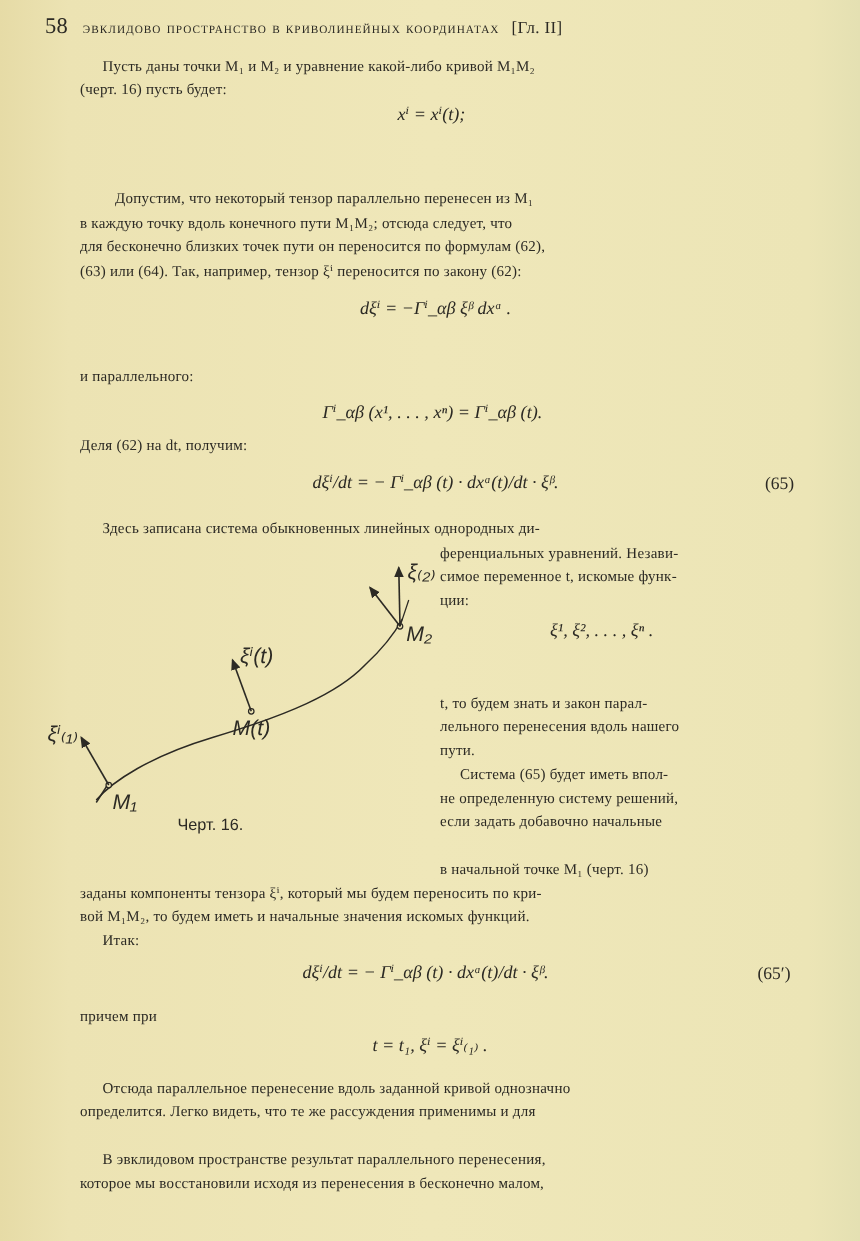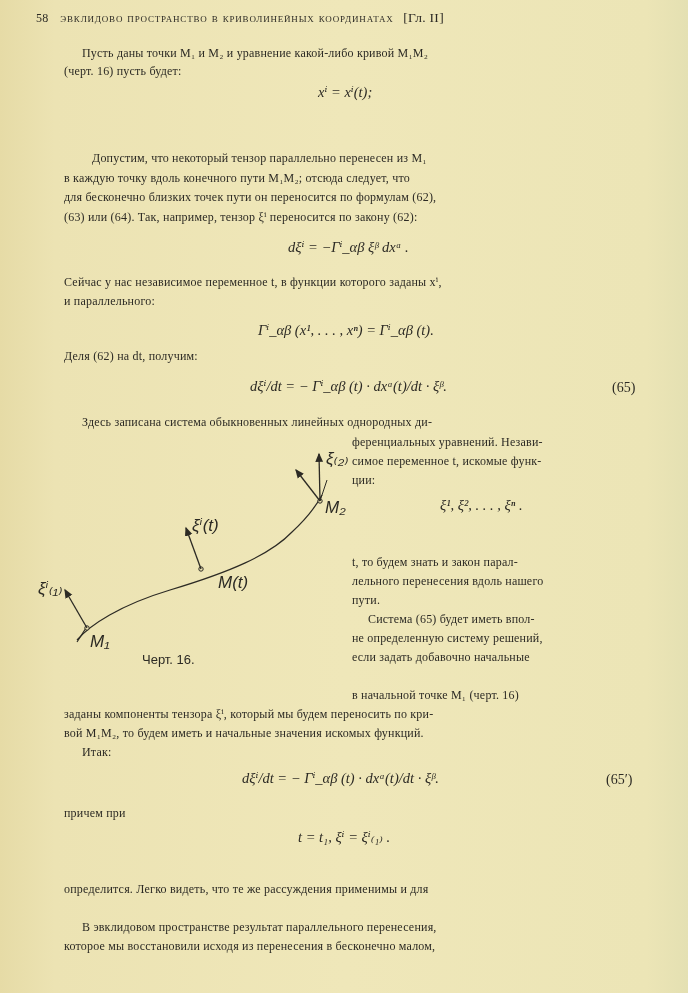--- a/index.html
+++ b/index.html
@@ -7,21 +7,21 @@
     width: 688px; height: 993px; overflow: hidden;
     background: linear-gradient(90deg, #e6dba6 0%, #ece3b3 8%, #efe7b9 50%, #ece5b6 94%, #e4e0b2 100%);
     font-family: "Liberation Serif", "DejaVu Serif", serif;
     color: #2c2a24;
     position: relative;
   }
   .page { position: absolute; left: 0; top: 0; width: 688px; height: 993px; }
   .abs { position: absolute; white-space: nowrap; }
   .line { font-size: 12px; letter-spacing: 0.2px; }
   .hdr { left: 36px; top: 10px; font-size: 13.5px; letter-spacing: 0.3px; }
-  .hdr .pn { font-size: 12px; margin-right: 8px; }
+  .hdr .pn { font-size: 18px; margin-right: 8px; }
   .hdr .ttl { font-variant: small-caps; text-transform: lowercase; letter-spacing: 0.8px; }
   .eq { font-size: 14.5px; font-style: italic; }
   .eqnum { font-size: 14px; }
   .fig-caption { font-size: 13px; font-family: "Liberation Sans", "DejaVu Sans", sans-serif; }
   .fig-label { font-family: "Liberation Sans", "DejaVu Sans", sans-serif; font-style: italic; font-size: 17px; }
 </style>
 </head>
 <body>
 
 <div class="page">
@@ -37,21 +37,20 @@
   <div class="abs eq" style="left:318px; top:84px;">xⁱ = xⁱ(t);</div>
 
 
   <div class="abs line" style="left:92px; top:151px;">Допустим, что некоторый тензор параллельно перенесен из M₁</div>
   <div class="abs line" style="left:64px; top:171px;">в каждую точку вдоль конечного пути M₁M₂; отсюда следует, что</div>
   <div class="abs line" style="left:64px; top:190px;">для бесконечно близких точек пути он переносится по формулам (62),</div>
   <div class="abs line" style="left:64px; top:210px;">(63) или (64). Так, например, тензор ξⁱ переносится по закону (62):</div>
 
   <div class="abs eq" style="left:288px; top:239px;">dξⁱ = −Γⁱ_αβ ξᵝ dxᵅ .</div>
 
-  <div class="abs line" style="left:64px; top:275px;">Сейчас у нас независимое переменное t, в функции которого заданы xⁱ,</div>
   <div class="abs line" style="left:64px; top:294px;">и параллельного:</div>
   <div class="abs eq" style="left:258px; top:322px;">Γⁱ_αβ (x¹, . . . , xⁿ) = Γⁱ_αβ (t).</div>
 
   <div class="abs line" style="left:64px; top:349px;">Деля (62) на dt, получим:</div>
   <div class="abs eq" style="left:250px; top:378px;">dξⁱ/dt = − Γⁱ_αβ (t) · dxᵅ(t)/dt · ξᵝ.</div>
   <div class="abs eqnum" style="left:612px; top:380px;">(65)</div>
 
   <div class="abs line" style="left:82px; top:415px;">Здесь записана система обыкновенных линейных однородных ди-</div>
   <div class="abs line" style="left:352px; top:435px;">ференциальных уравнений. Незави-</div>
   <div class="abs line" style="left:352px; top:454px;">симое переменное t, искомые функ-</div>
@@ -69,20 +68,21 @@
   <div class="abs line" style="left:64px; top:707px;">заданы компоненты тензора ξⁱ, который мы будем переносить по кри-</div>
   <div class="abs line" style="left:64px; top:726px;">вой M₁M₂, то будем иметь и начальные значения искомых функций.</div>
   <div class="abs line" style="left:82px; top:745px;">Итак:</div>
 
   <div class="abs eq" style="left:242px; top:770px;">dξⁱ/dt = − Γⁱ_αβ (t) · dxᵅ(t)/dt · ξᵝ.</div>
   <div class="abs eqnum" style="left:606px; top:772px;">(65′)</div>
 
   <div class="abs line" style="left:64px; top:806px;">причем при</div>
   <div class="abs eq" style="left:298px; top:829px;">t = t₁, ξⁱ = ξⁱ₍₁₎ .</div>
 
+  <div class="abs line" style="left:82px; top:863px;">Отсюда параллельное перенесение вдоль заданной кривой однозначно</div>
   <div class="abs line" style="left:64px; top:882px;">определится. Легко видеть, что те же рассуждения применимы и для</div>
 
   <div class="abs line" style="left:82px; top:920px;">В эвклидовом пространстве результат параллельного перенесения,</div>
   <div class="abs line" style="left:64px; top:939px;">которое мы восстановили исходя из перенесения в бесконечно малом,</div>
 
   <div class="abs" style="left:30px; top:440px; width:310px; height:240px;">
     <svg width="310" height="240" viewBox="0 0 310 240">
       <defs>
         <marker id="arr" markerWidth="8" markerHeight="8" refX="6" refY="4" orient="auto">
           <path d="M0,1 L7,4 L0,7 Z" fill="#2c2a24"></path>
@@ -97,21 +97,21 @@
       <circle cx="171" cy="129" r="2.2" fill="#ece3b3" stroke="#2c2a24" stroke-width="1"></circle>
       <circle cx="290" cy="61" r="2.2" fill="#ece3b3" stroke="#2c2a24" stroke-width="1"></circle>
 
       <line x1="57" y1="188" x2="35" y2="150" stroke="#2c2a24" stroke-width="1.3" marker-end="url(#arr)"></line>
       <line x1="171" y1="129" x2="156" y2="88" stroke="#2c2a24" stroke-width="1.3" marker-end="url(#arr)"></line>
       <line x1="290" y1="61" x2="266" y2="30" stroke="#2c2a24" stroke-width="1.3" marker-end="url(#arr)"></line>
       <line x1="290" y1="61" x2="289" y2="14" stroke="#2c2a24" stroke-width="1.3" marker-end="url(#arr)"></line>
       <line x1="290" y1="61" x2="297" y2="40" stroke="#2c2a24" stroke-width="1"></line>
     </svg>
     <span class="abs fig-label" style="left:60px; top:192px;">M₁</span>
-    <span class="abs fig-label" style="left:188px; top:133px;">M(t)</span>
+    <span class="abs fig-label" style="left:156px; top:133px;">M(t)</span>
     <span class="abs fig-label" style="left:295px; top:58px;">M₂</span>
     <span class="abs fig-label" style="left:8px; top:138px;">ξⁱ₍₁₎</span>
     <span class="abs fig-label" style="left:162px; top:75px;">ξⁱ(t)</span>
     <span class="abs fig-label" style="left:296px; top:8px;">ξ₍₂₎</span>
     <span class="abs fig-caption" style="left:112px; top:212px;">Черт. 16.</span>
   </div>
 
 </div>
 
 </body></html>

